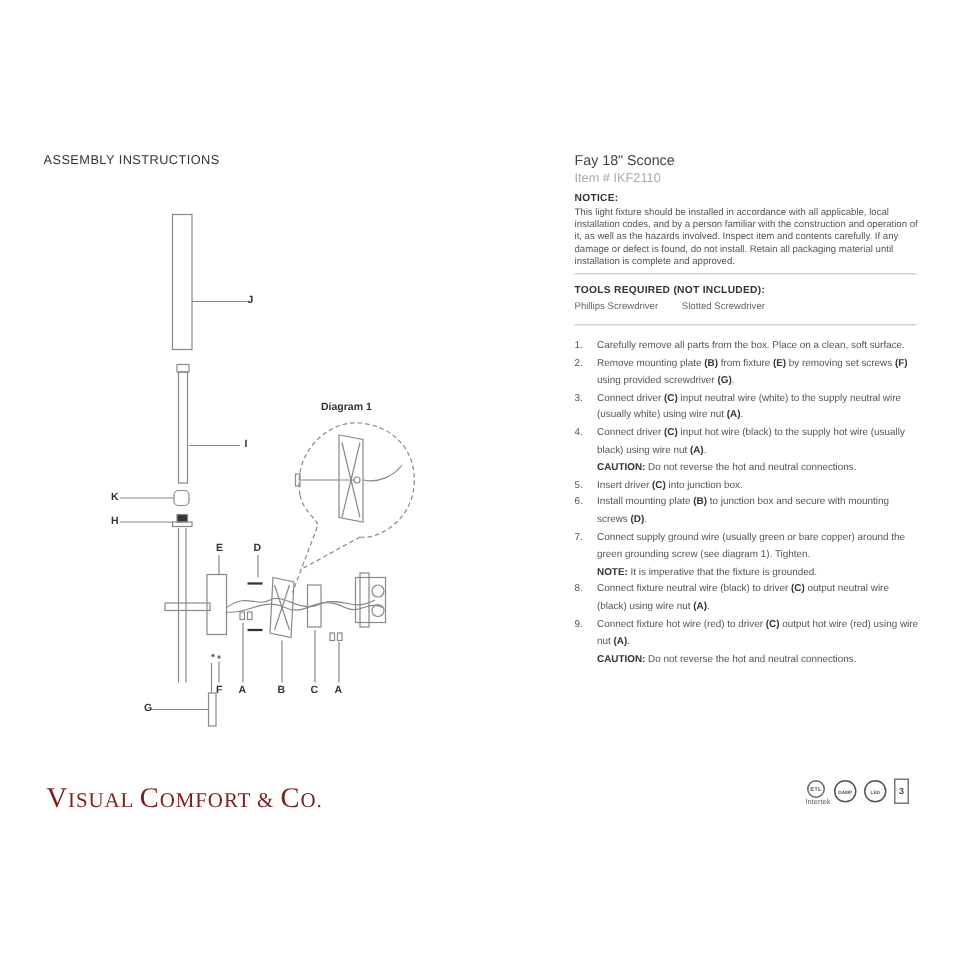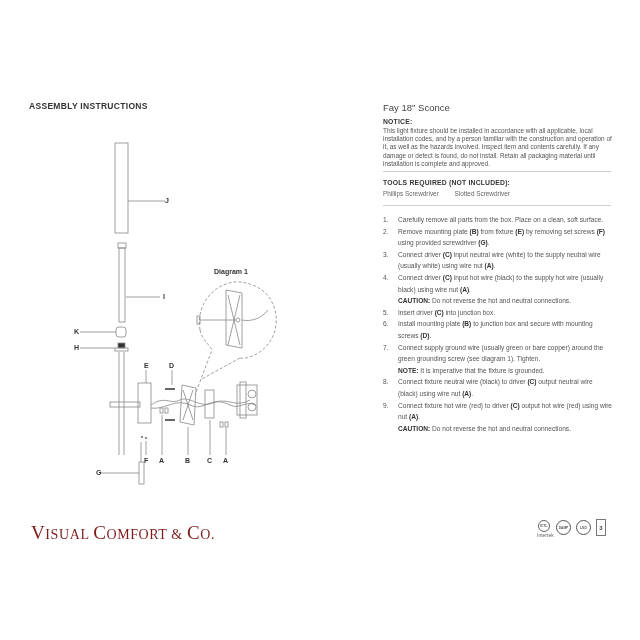--- a/index.html
+++ b/index.html
@@ -1,17 +1,17 @@
 <!DOCTYPE html>
 <html><head>
 <meta charset="utf-8">
 <style>
   html, body { margin:0; padding:0; background:#ffffff; }
   body { width:640px; height:640px; position:relative; overflow:hidden; font-family:"Liberation Sans", sans-serif; color:#444; }
-  .title-left { position:absolute; left:29px; top:101px; font-size:8.5px; font-weight:bold; letter-spacing:0.3px; color:#333; }
+  .title-left { position:absolute; left:29px; top:101px; font-size:8.5px; font-weight:normal; letter-spacing:0.3px; color:#333; }
   .right { position:absolute; left:383px; top:102px; width:230px; }
   .prod-name { font-size:9.5px; color:#444; line-height:11px; }
   .item-no { font-size:8.5px; color:#aaa; line-height:11px; margin-top:0px; }
   .h { font-size:6.8px; font-weight:bold; color:#333; letter-spacing:0.2px; }
   .notice-h { margin-top:5px; }
   .notice { font-size:6.4px; line-height:8.2px; color:#555; margin-top:2px; width:230px; }
   .rule { height:1px; background:#cfcfcf; width:228px; margin:3px 0; }
   .tools-h { margin-top:7px; }
   .tools { font-size:6.4px; color:#666; margin-top:4px; }
   .tools span { margin-right:14px; }
@@ -117,20 +117,21 @@
 <div class="lbl" style="left:159px;top:457px">A</div>
 <div class="lbl" style="left:185px;top:457px">B</div>
 <div class="lbl" style="left:207px;top:457px">C</div>
 <div class="lbl" style="left:223px;top:457px">A</div>
 <div class="lbl" style="left:144px;top:457px">F</div>
 <div class="lbl" style="left:96px;top:469px">G</div>
 <div class="lbl" style="left:214px;top:268px;font-size:7px">Diagram 1</div>
 
 <div class="right">
   <div class="prod-name">Fay 18" Sconce</div>
+  <div class="item-no">Item # IKF2110</div>
   <div class="h notice-h">NOTICE:</div>
   <div class="notice">This light fixture should be installed in accordance with all applicable, local installation codes, and by a person familiar with the construction and operation of it, as well as the hazards involved. Inspect item and contents carefully. If any damage or defect is found, do not install. Retain all packaging material until installation is complete and approved.</div>
   <div class="rule"></div>
   <div class="h tools-h">TOOLS REQUIRED (NOT INCLUDED):</div>
   <div class="tools">
     <span>Phillips Screwdriver</span>
     <span>Slotted Screwdriver</span>
   </div>
   <div class="rule" style="margin-top:8px"></div>
   <ol class="steps" id="steps">

